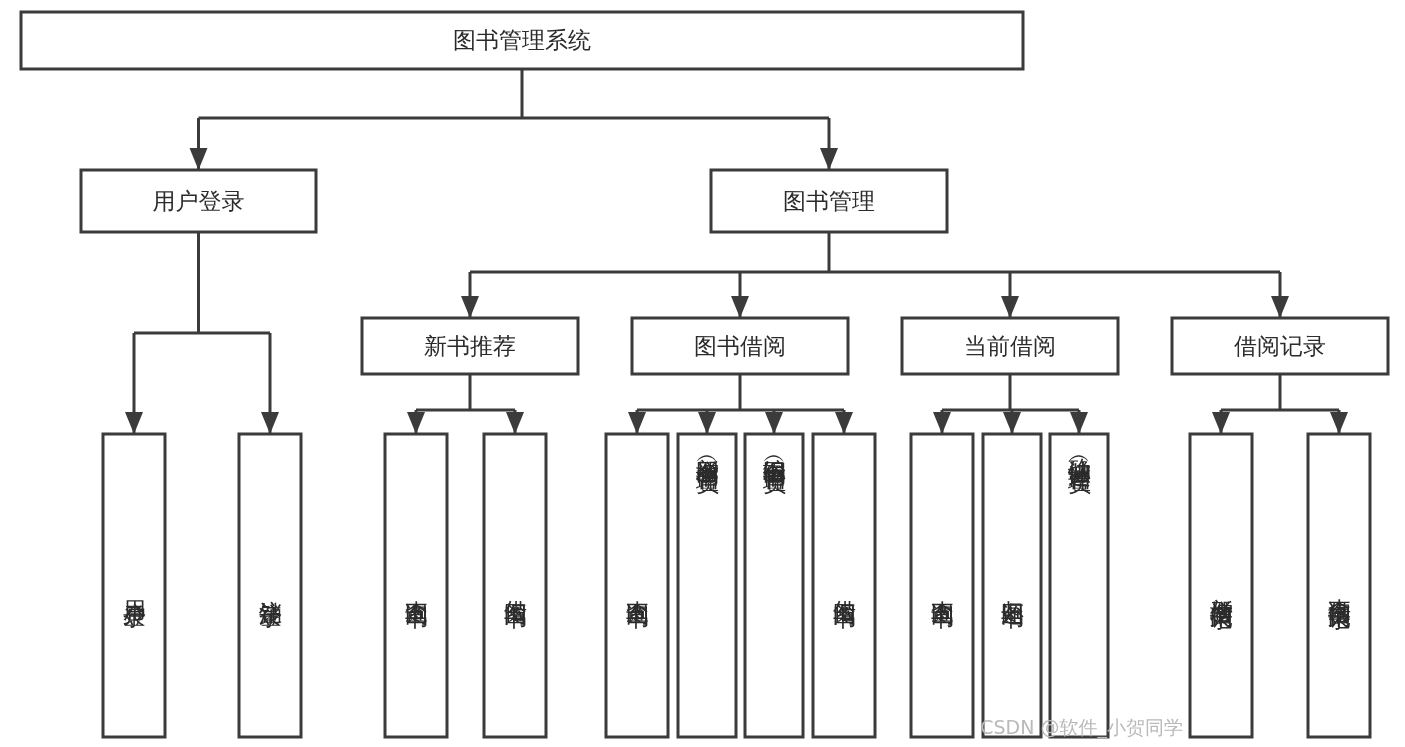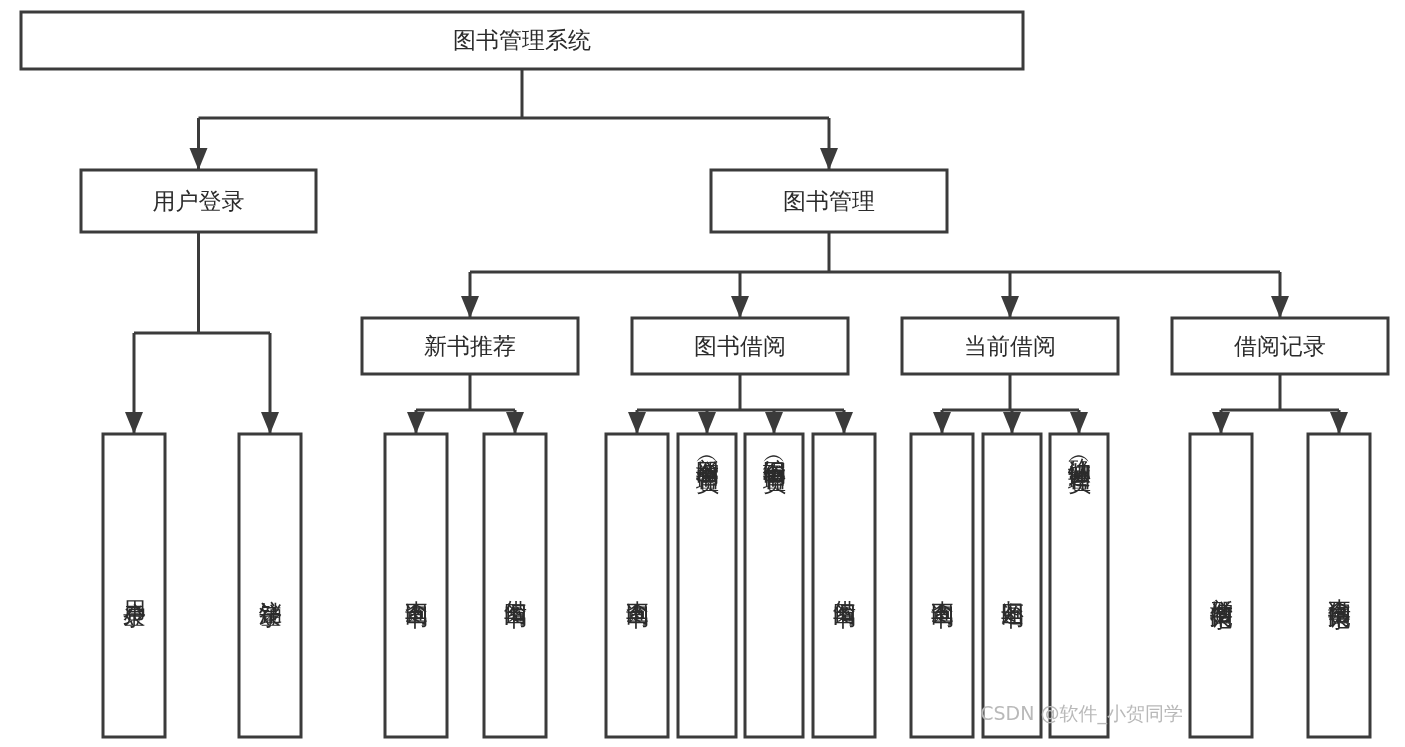--- a/index.html
+++ b/index.html
@@ -64,21 +64,21 @@
     text-align: center;
     white-space: nowrap;
     pointer-events: none;
   }
   .node-label-v.align-top {
     justify-content: flex-start;
   }
   .watermark {
     position: absolute;
     right: 14px;
-    bottom: 20px;
+    bottom: 6px;
     font-family: "DejaVu Sans", "Liberation Sans", sans-serif;
     font-size: 19px;
     color: #b9b9b9;
     white-space: nowrap;
   }
 </style>
 </head>
 <body>
 
 <div id="diagram-root">

